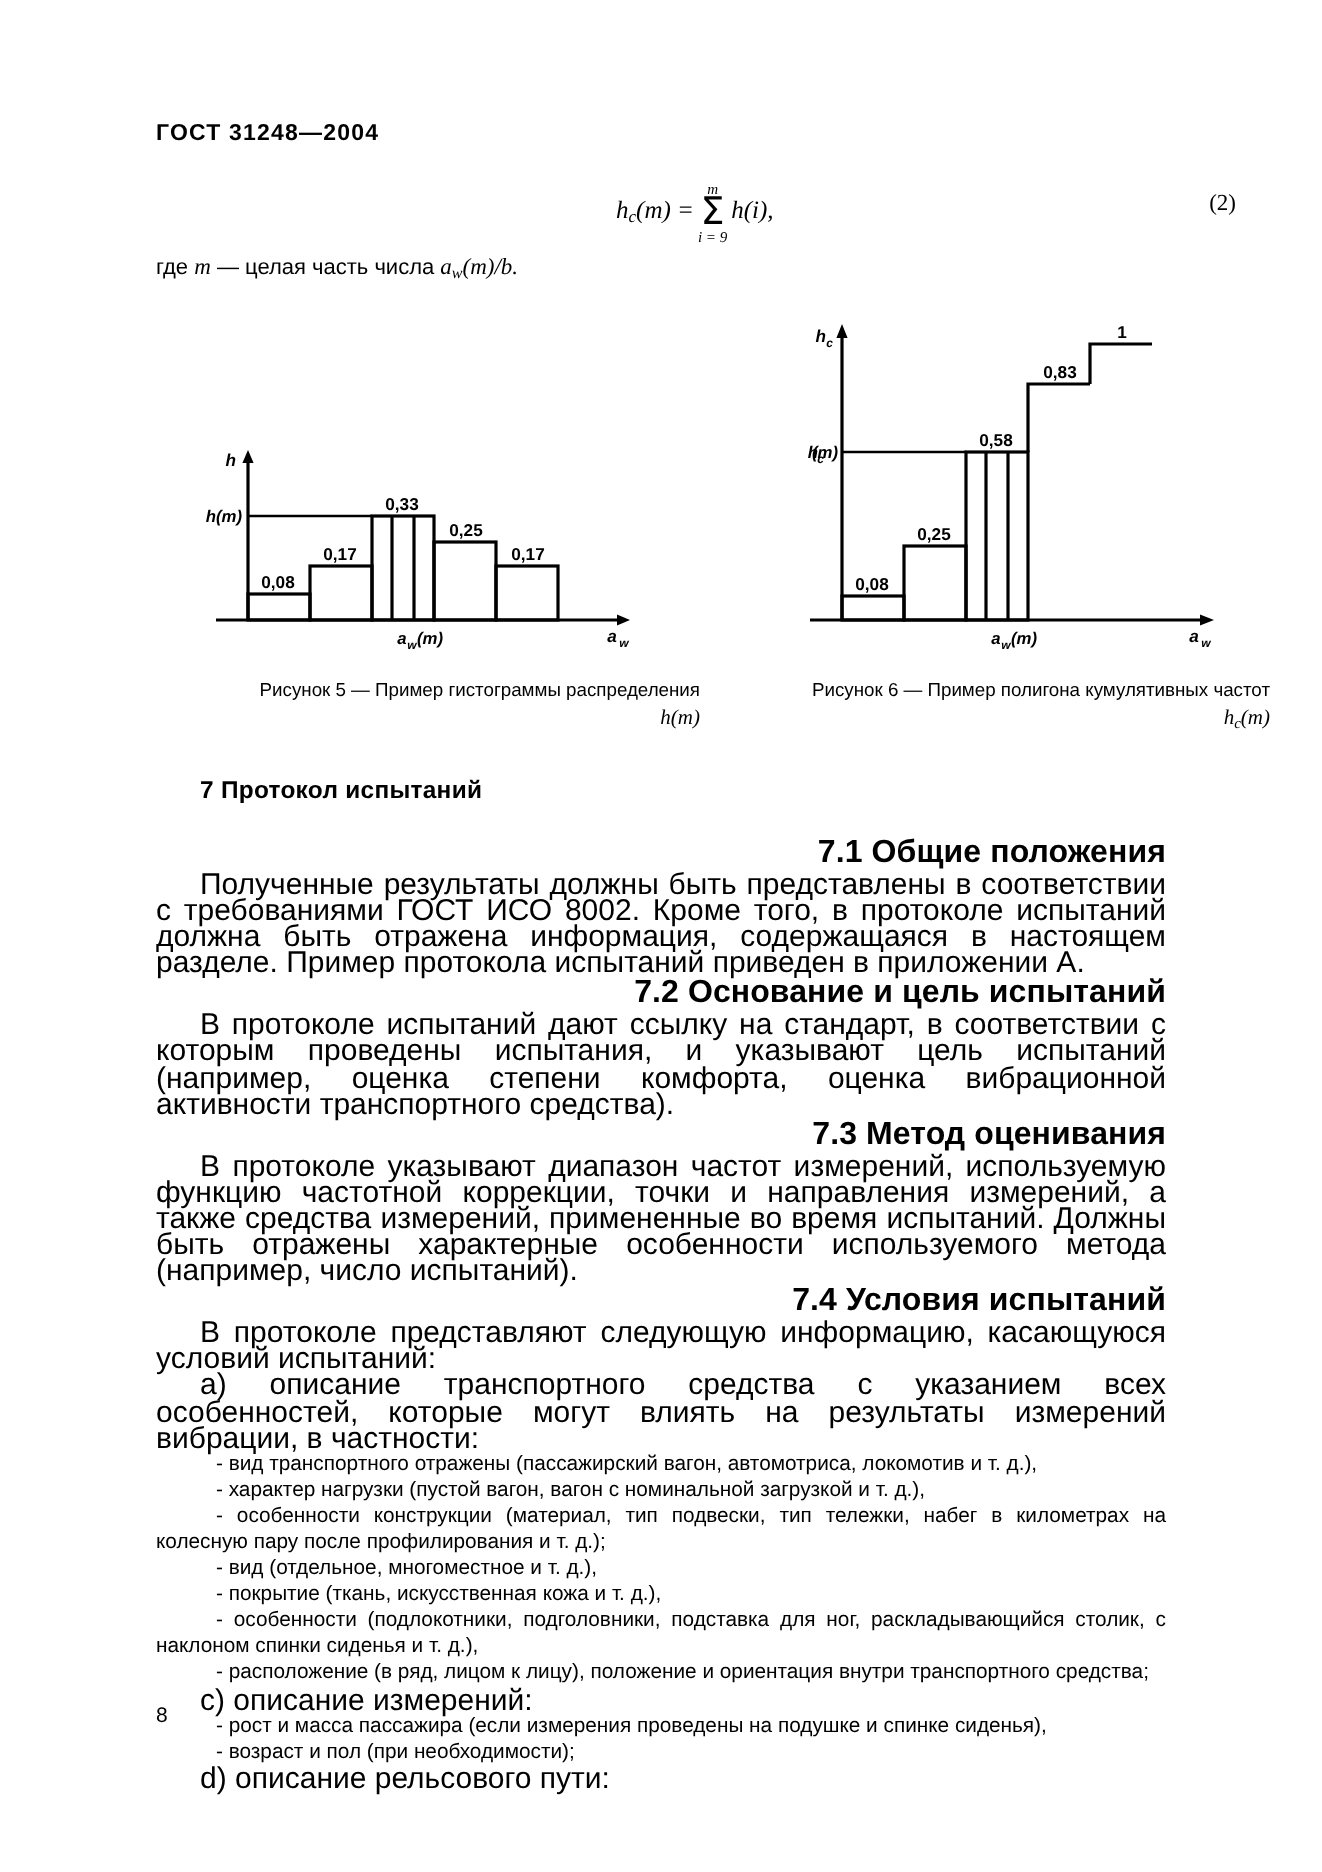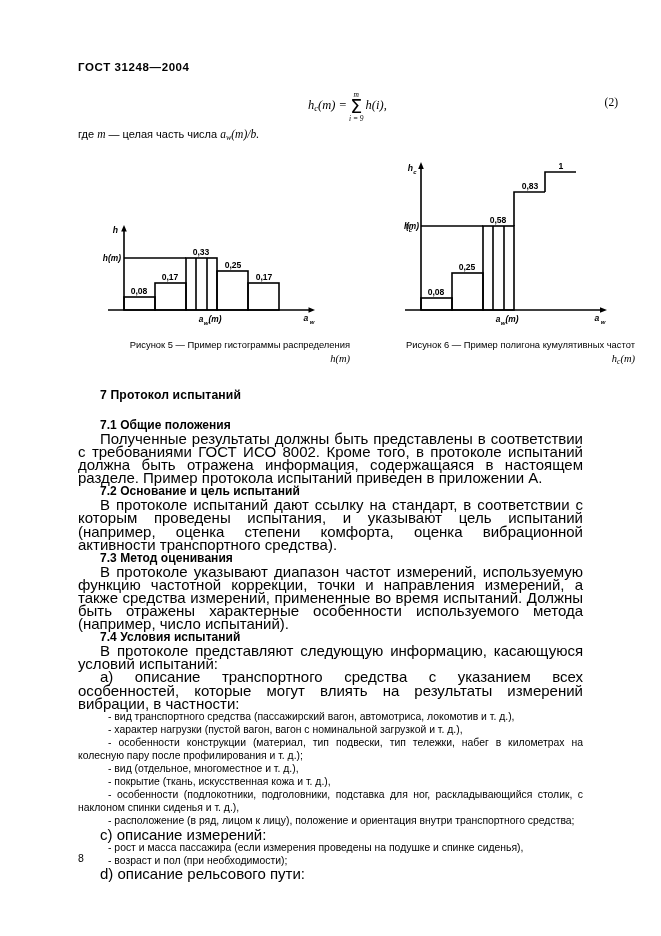--- a/index.html
+++ b/index.html
@@ -107,25 +107,26 @@
   }
   h2.sec {
     font-size: 12.2px;
     font-weight: bold;
     margin: 0 0 0 22px;
     padding: 0;
     letter-spacing: 0.15px;
   }
   .sec-gap { height: 16px; }
   h3.sub-sec {
-    font-size: 12px;
+    font-size: 16px;
     font-weight: bold;
     margin: 0 0 0 22px;
     padding: 0;
     letter-spacing: 0.05px;
+    text-align: right;
   }
   p.para {
     font-size: 15px;
     line-height: 13.1px;
     margin: 0;
     padding: 0;
     text-align: justify;
     text-indent: 22px;
   }
   p.dash {
@@ -257,21 +258,21 @@
 
     <h3 class="sub-sec">7.2  Основание и цель испытаний</h3>
     <p class="para">В протоколе испытаний дают ссылку на стандарт, в соответствии с которым проведены испытания, и указывают цель испытаний (например, оценка степени комфорта, оценка вибрационной активности транспортного средства).</p>
 
     <h3 class="sub-sec">7.3  Метод оценивания</h3>
     <p class="para">В протоколе указывают диапазон частот измерений, используемую функцию частотной коррекции, точки и направления измерений, а также средства измерений, примененные во время испытаний. Долж­ны быть отражены характерные особенности используемого метода (например, число испытаний).</p>
 
     <h3 class="sub-sec">7.4  Условия испытаний</h3>
     <p class="para">В протоколе представляют следующую информацию, касающуюся условий испытаний:</p>
     <p class="para">a)  описание транспортного средства с указанием всех особенностей, которые могут влиять на результаты измерений вибрации, в частности:</p>
-    <p class="dash">-  вид транспортного средства (пассажирский вагон, автомотриса, локомотив и т. д.),</p>
+    <p class="dash">-  вид транспортного отражены (пассажирский вагон, автомотриса, локомотив и т. д.),</p>
     <p class="dash">-  характер нагрузки (пустой вагон, вагон с номинальной загрузкой и т. д.),</p>
     <p class="dash">-  особенности конструкции (материал, тип подвески, тип тележки, набег в километрах на колесную пару после профилирования и т. д.);</p>
     <p class="dash">-  вид (отдельное, многоместное и т. д.),</p>
     <p class="dash">-  покрытие (ткань, искусственная кожа и т. д.),</p>
     <p class="dash">-  особенности (подлокотники, подголовники, подставка для ног, раскладывающийся столик, с наклоном спинки сиденья и т. д.),</p>
     <p class="dash">-  расположение (в ряд, лицом к лицу), положение и ориентация внутри транспортного средства;</p>
     <p class="para">c)  описание измерений:</p>
     <p class="dash">-  рост и масса пассажира (если измерения проведены на подушке и спинке сиденья),</p>
     <p class="dash">-  возраст и пол (при необходимости);</p>
     <p class="para">d)  описание рельсового пути:</p>

